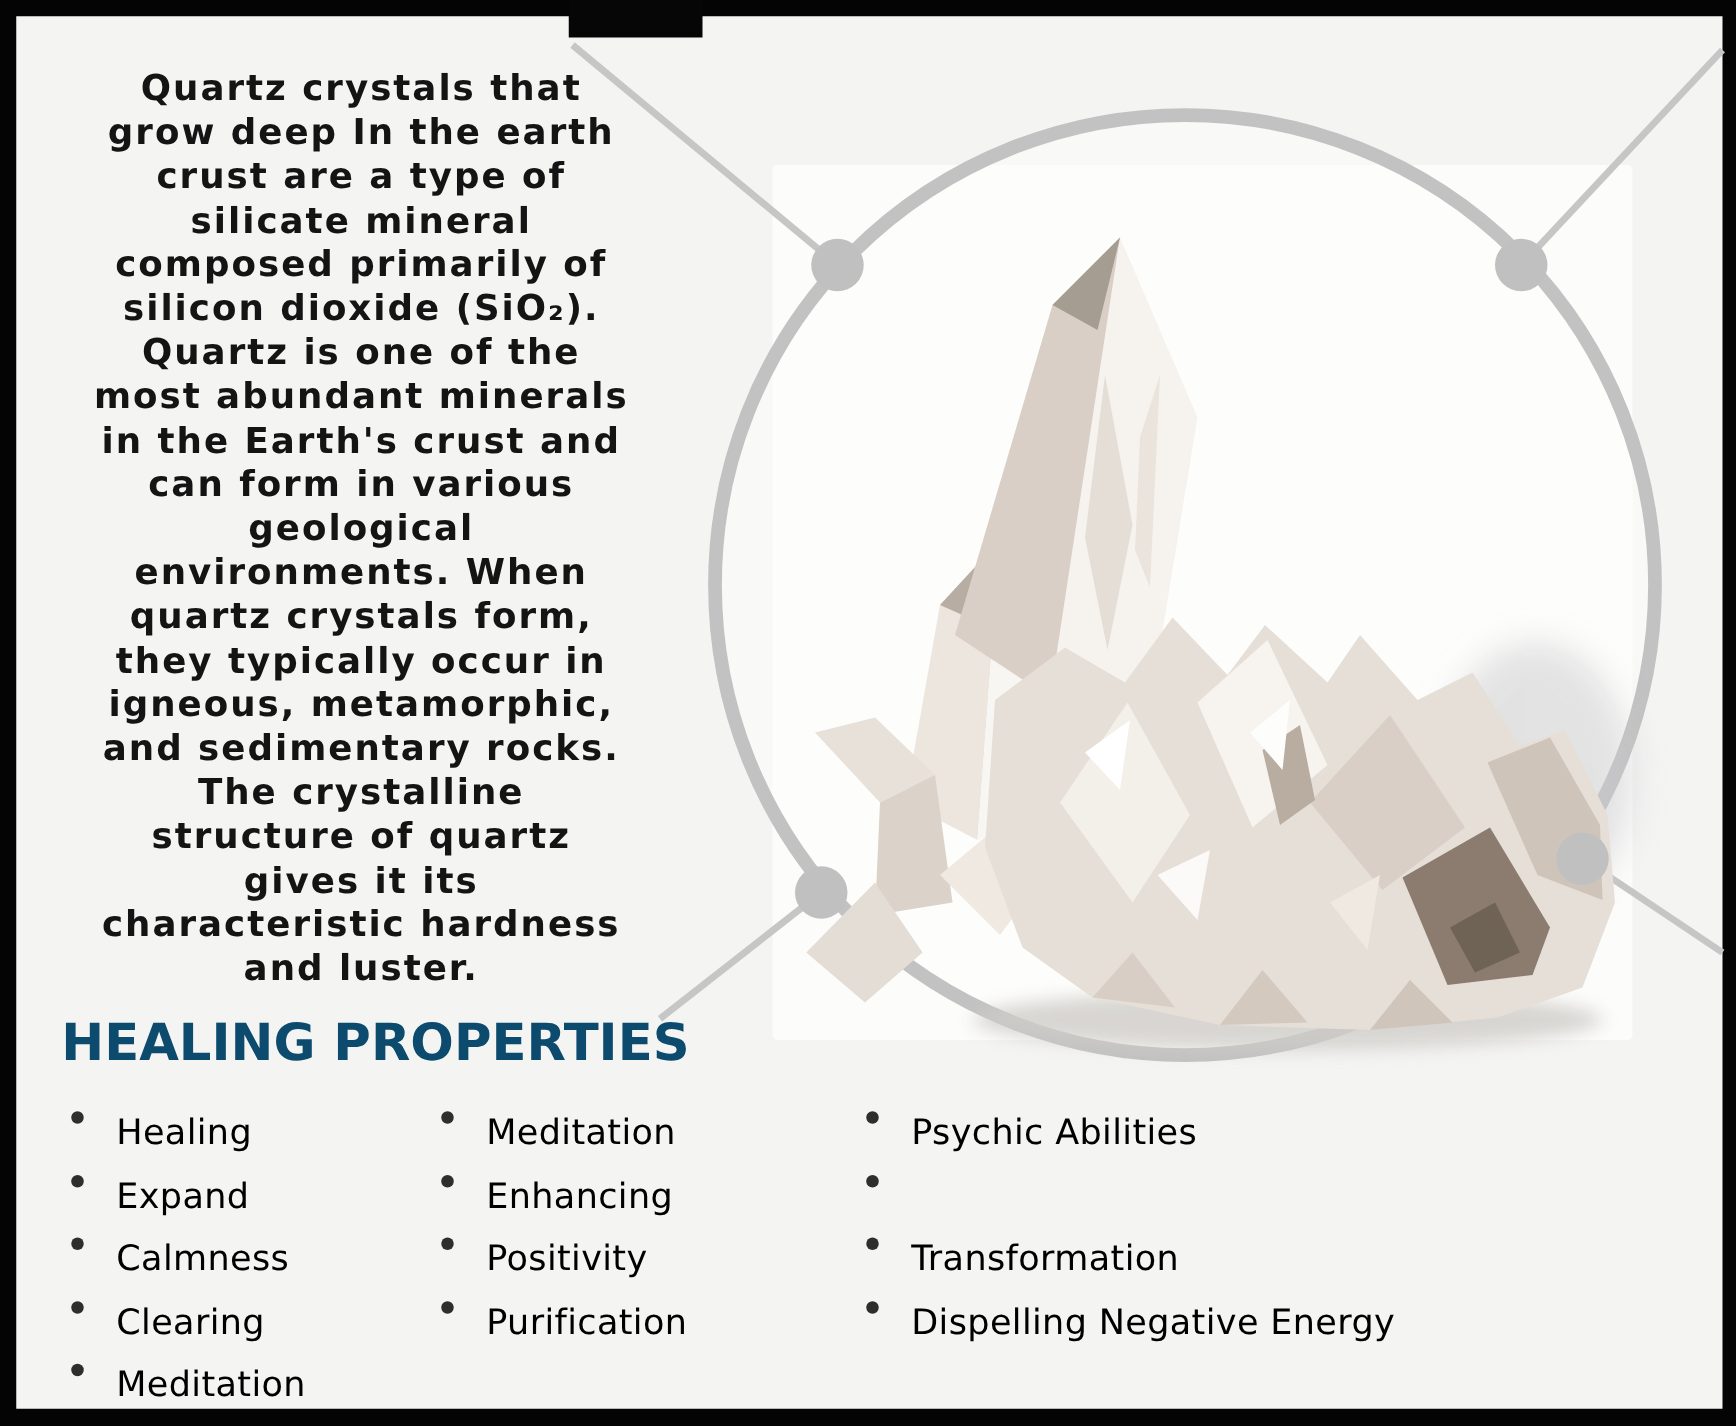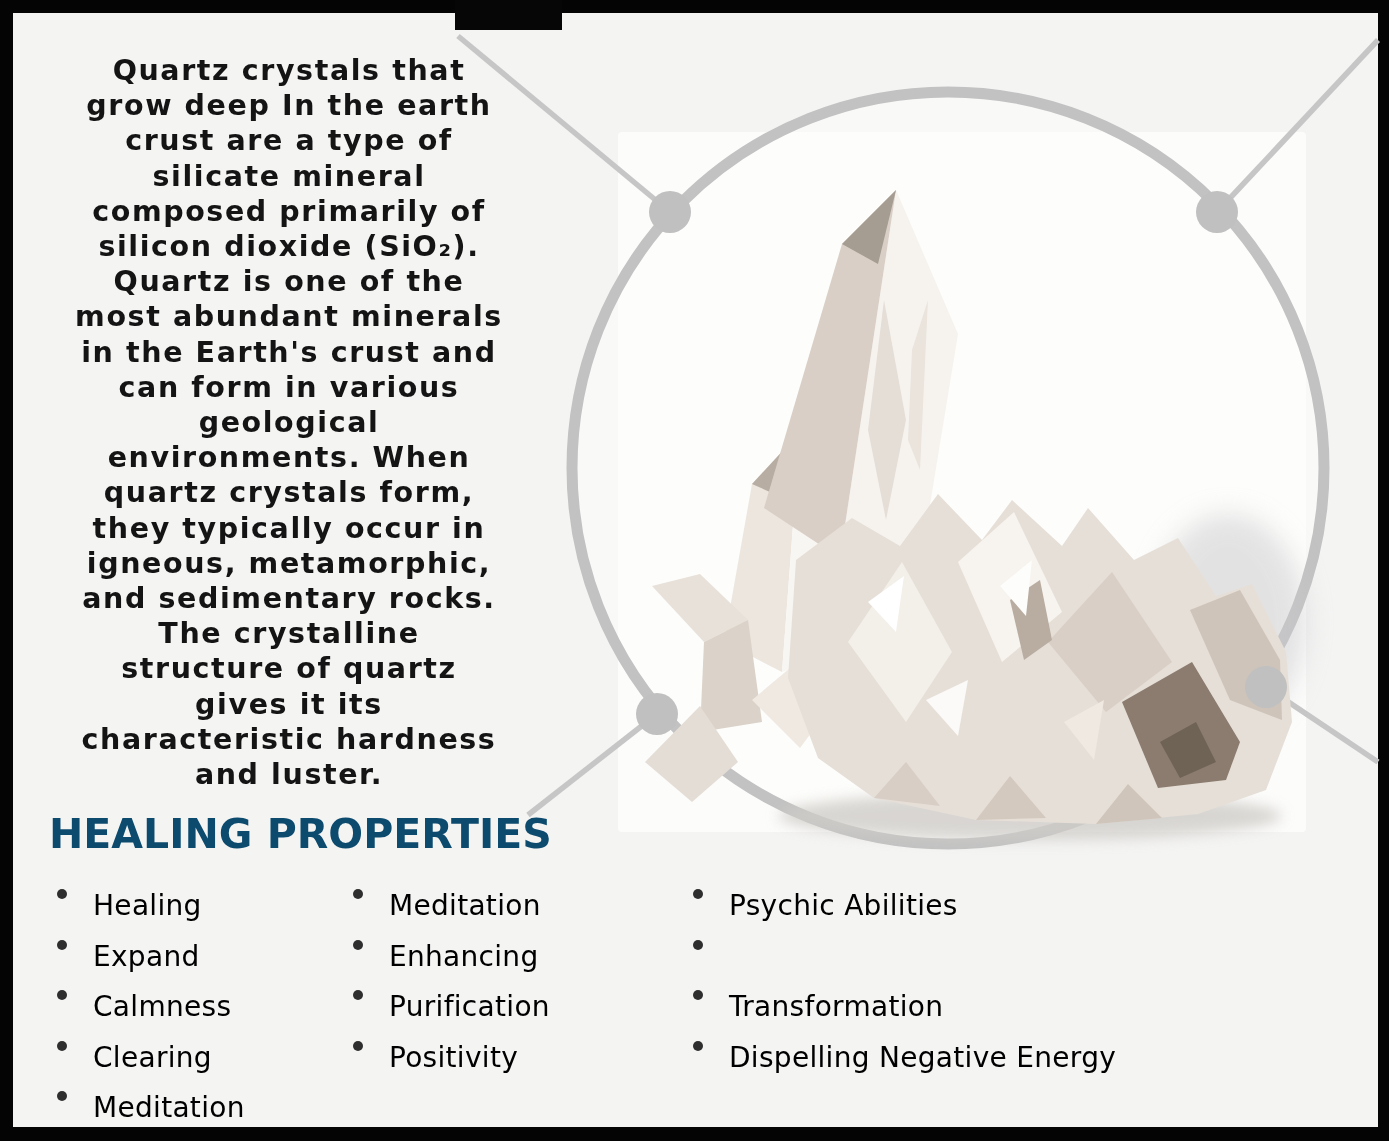--- a/index.html
+++ b/index.html
@@ -160,25 +160,25 @@
       <li>
           <span class="bullet"></span>
           <span>Meditation</span>
         </li>
       <li>
           <span class="bullet"></span>
           <span>Enhancing</span>
         </li>
       <li>
           <span class="bullet"></span>
+          <span>Positivity</span>
+        </li>
+      <li>
+          <span class="bullet"></span>
           <span>Purification</span>
-        </li>
-      <li>
-          <span class="bullet"></span>
-          <span>Positivity</span>
         </li>
     </ul>
 
     <ul class="props-col col-3">
       <li>
           <span class="bullet"></span>
           <span>Psychic Abilities</span>
         </li>
       <li>
           <span class="bullet"></span>

